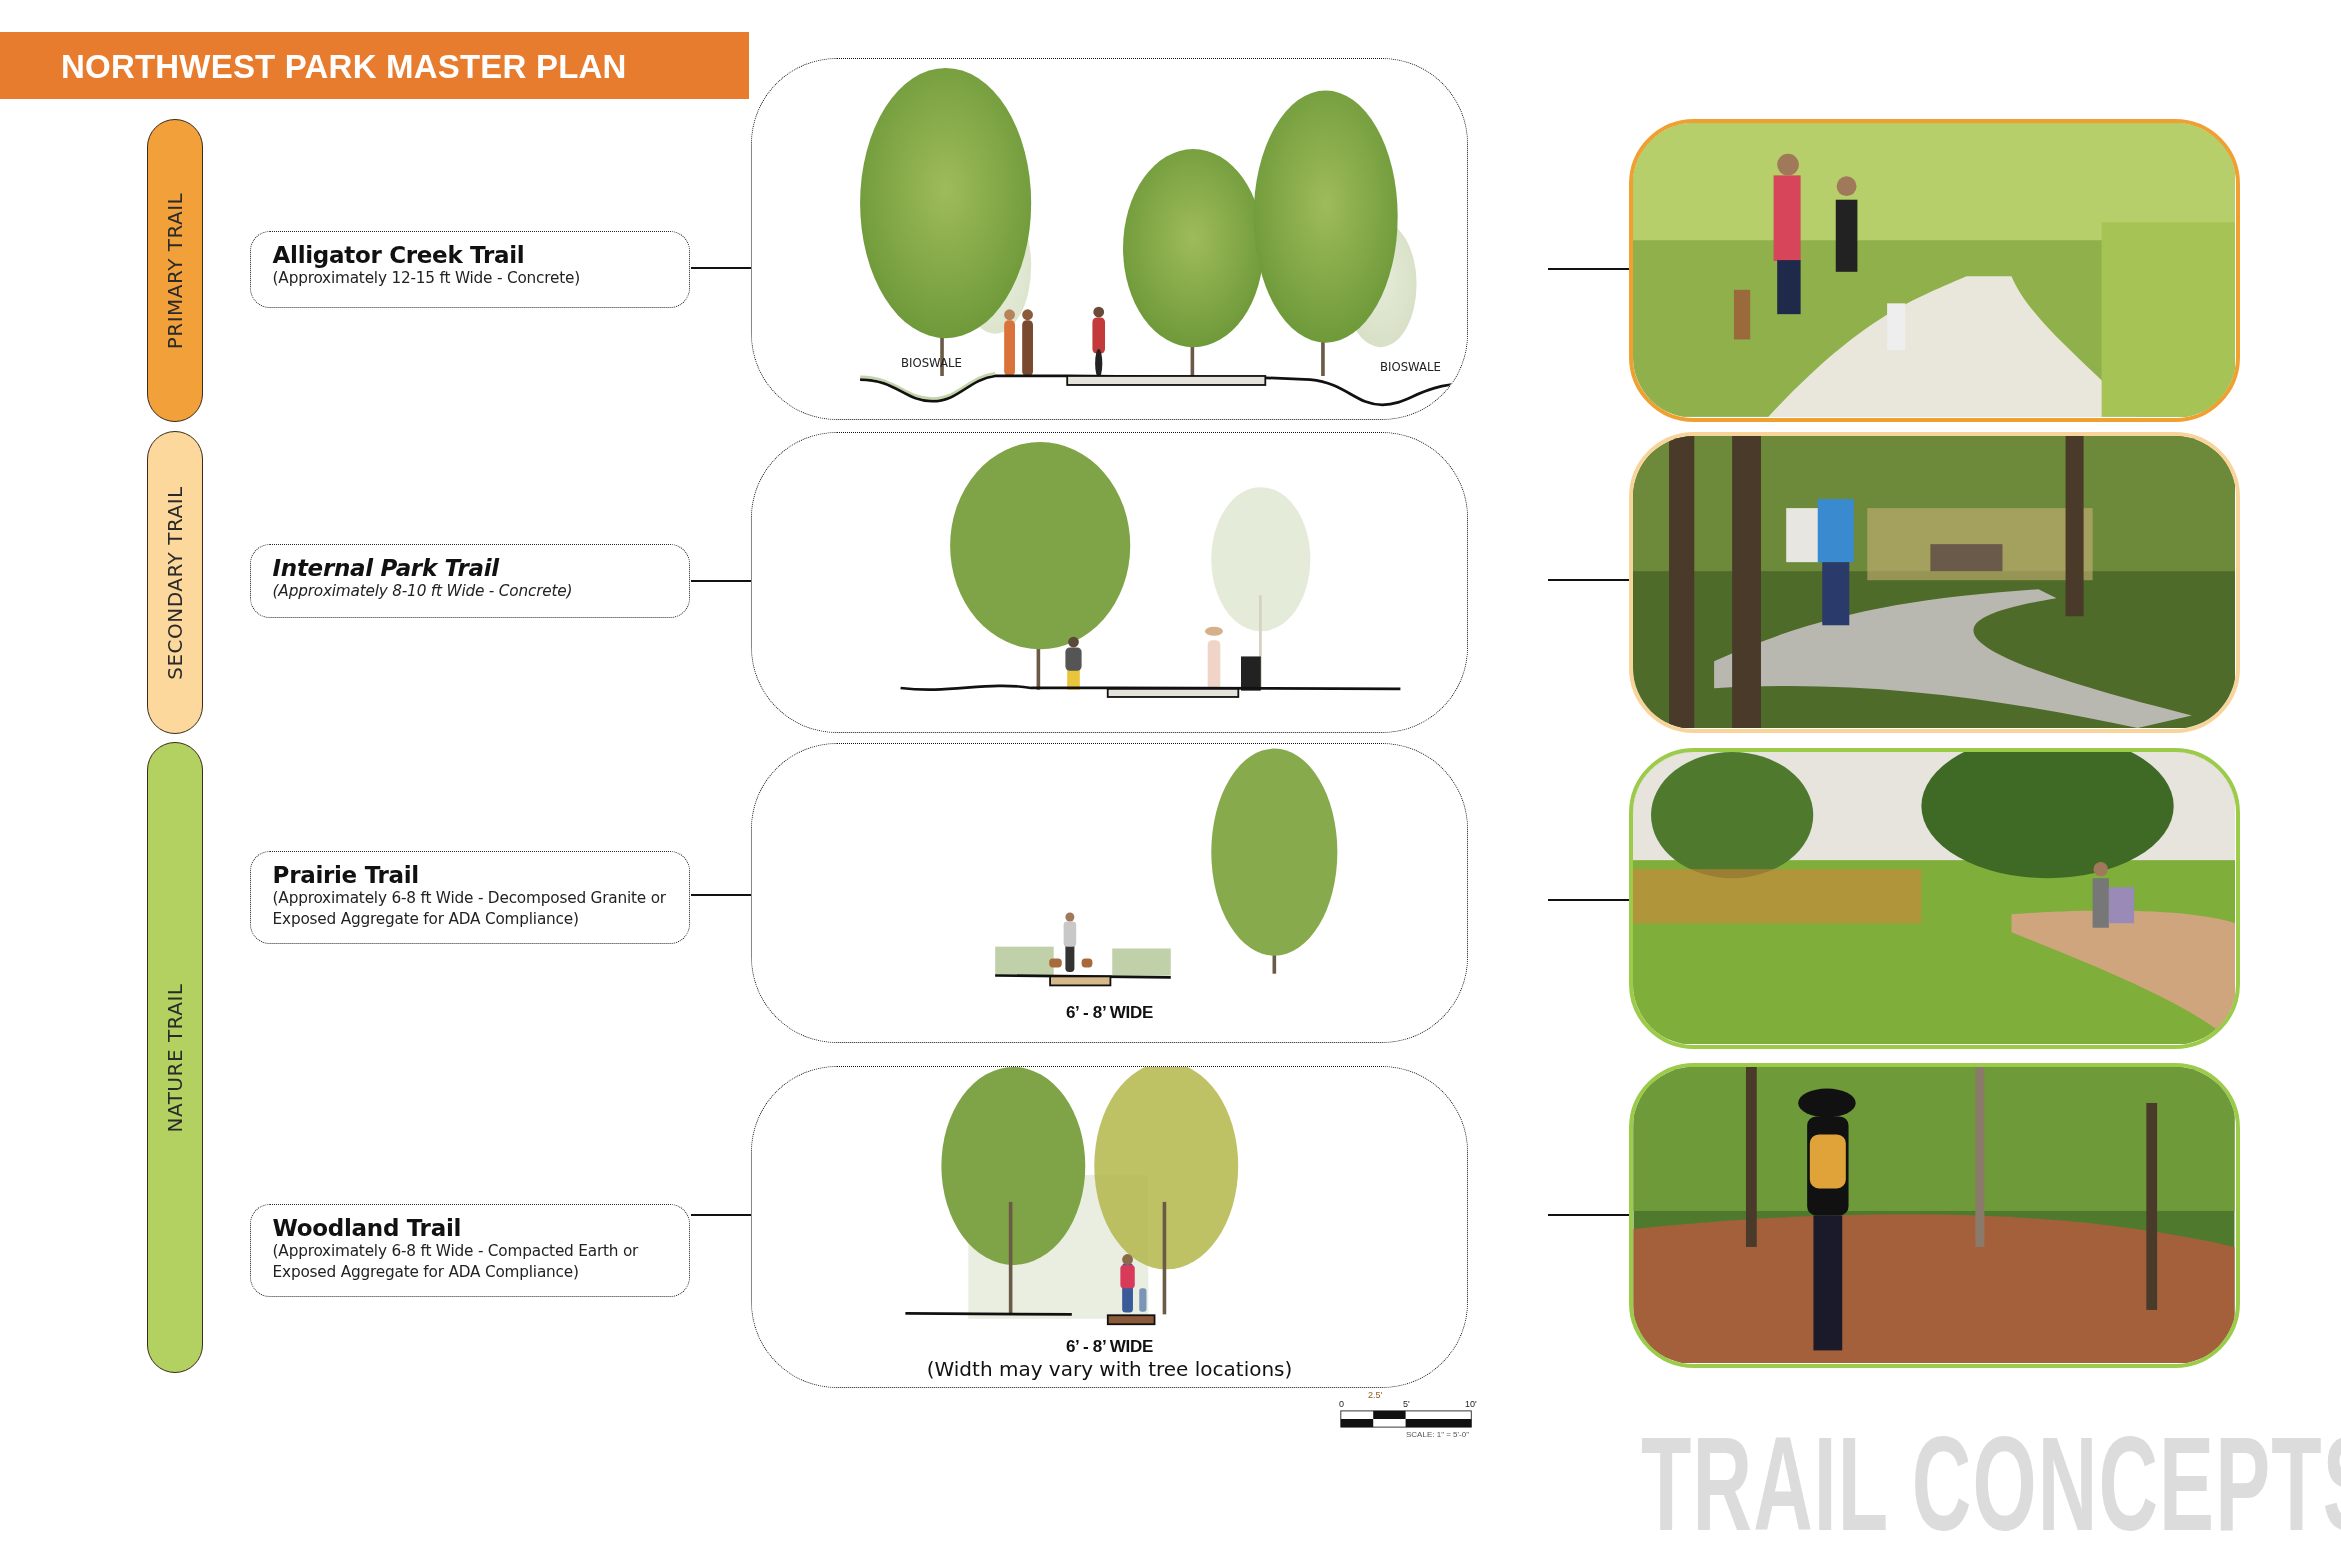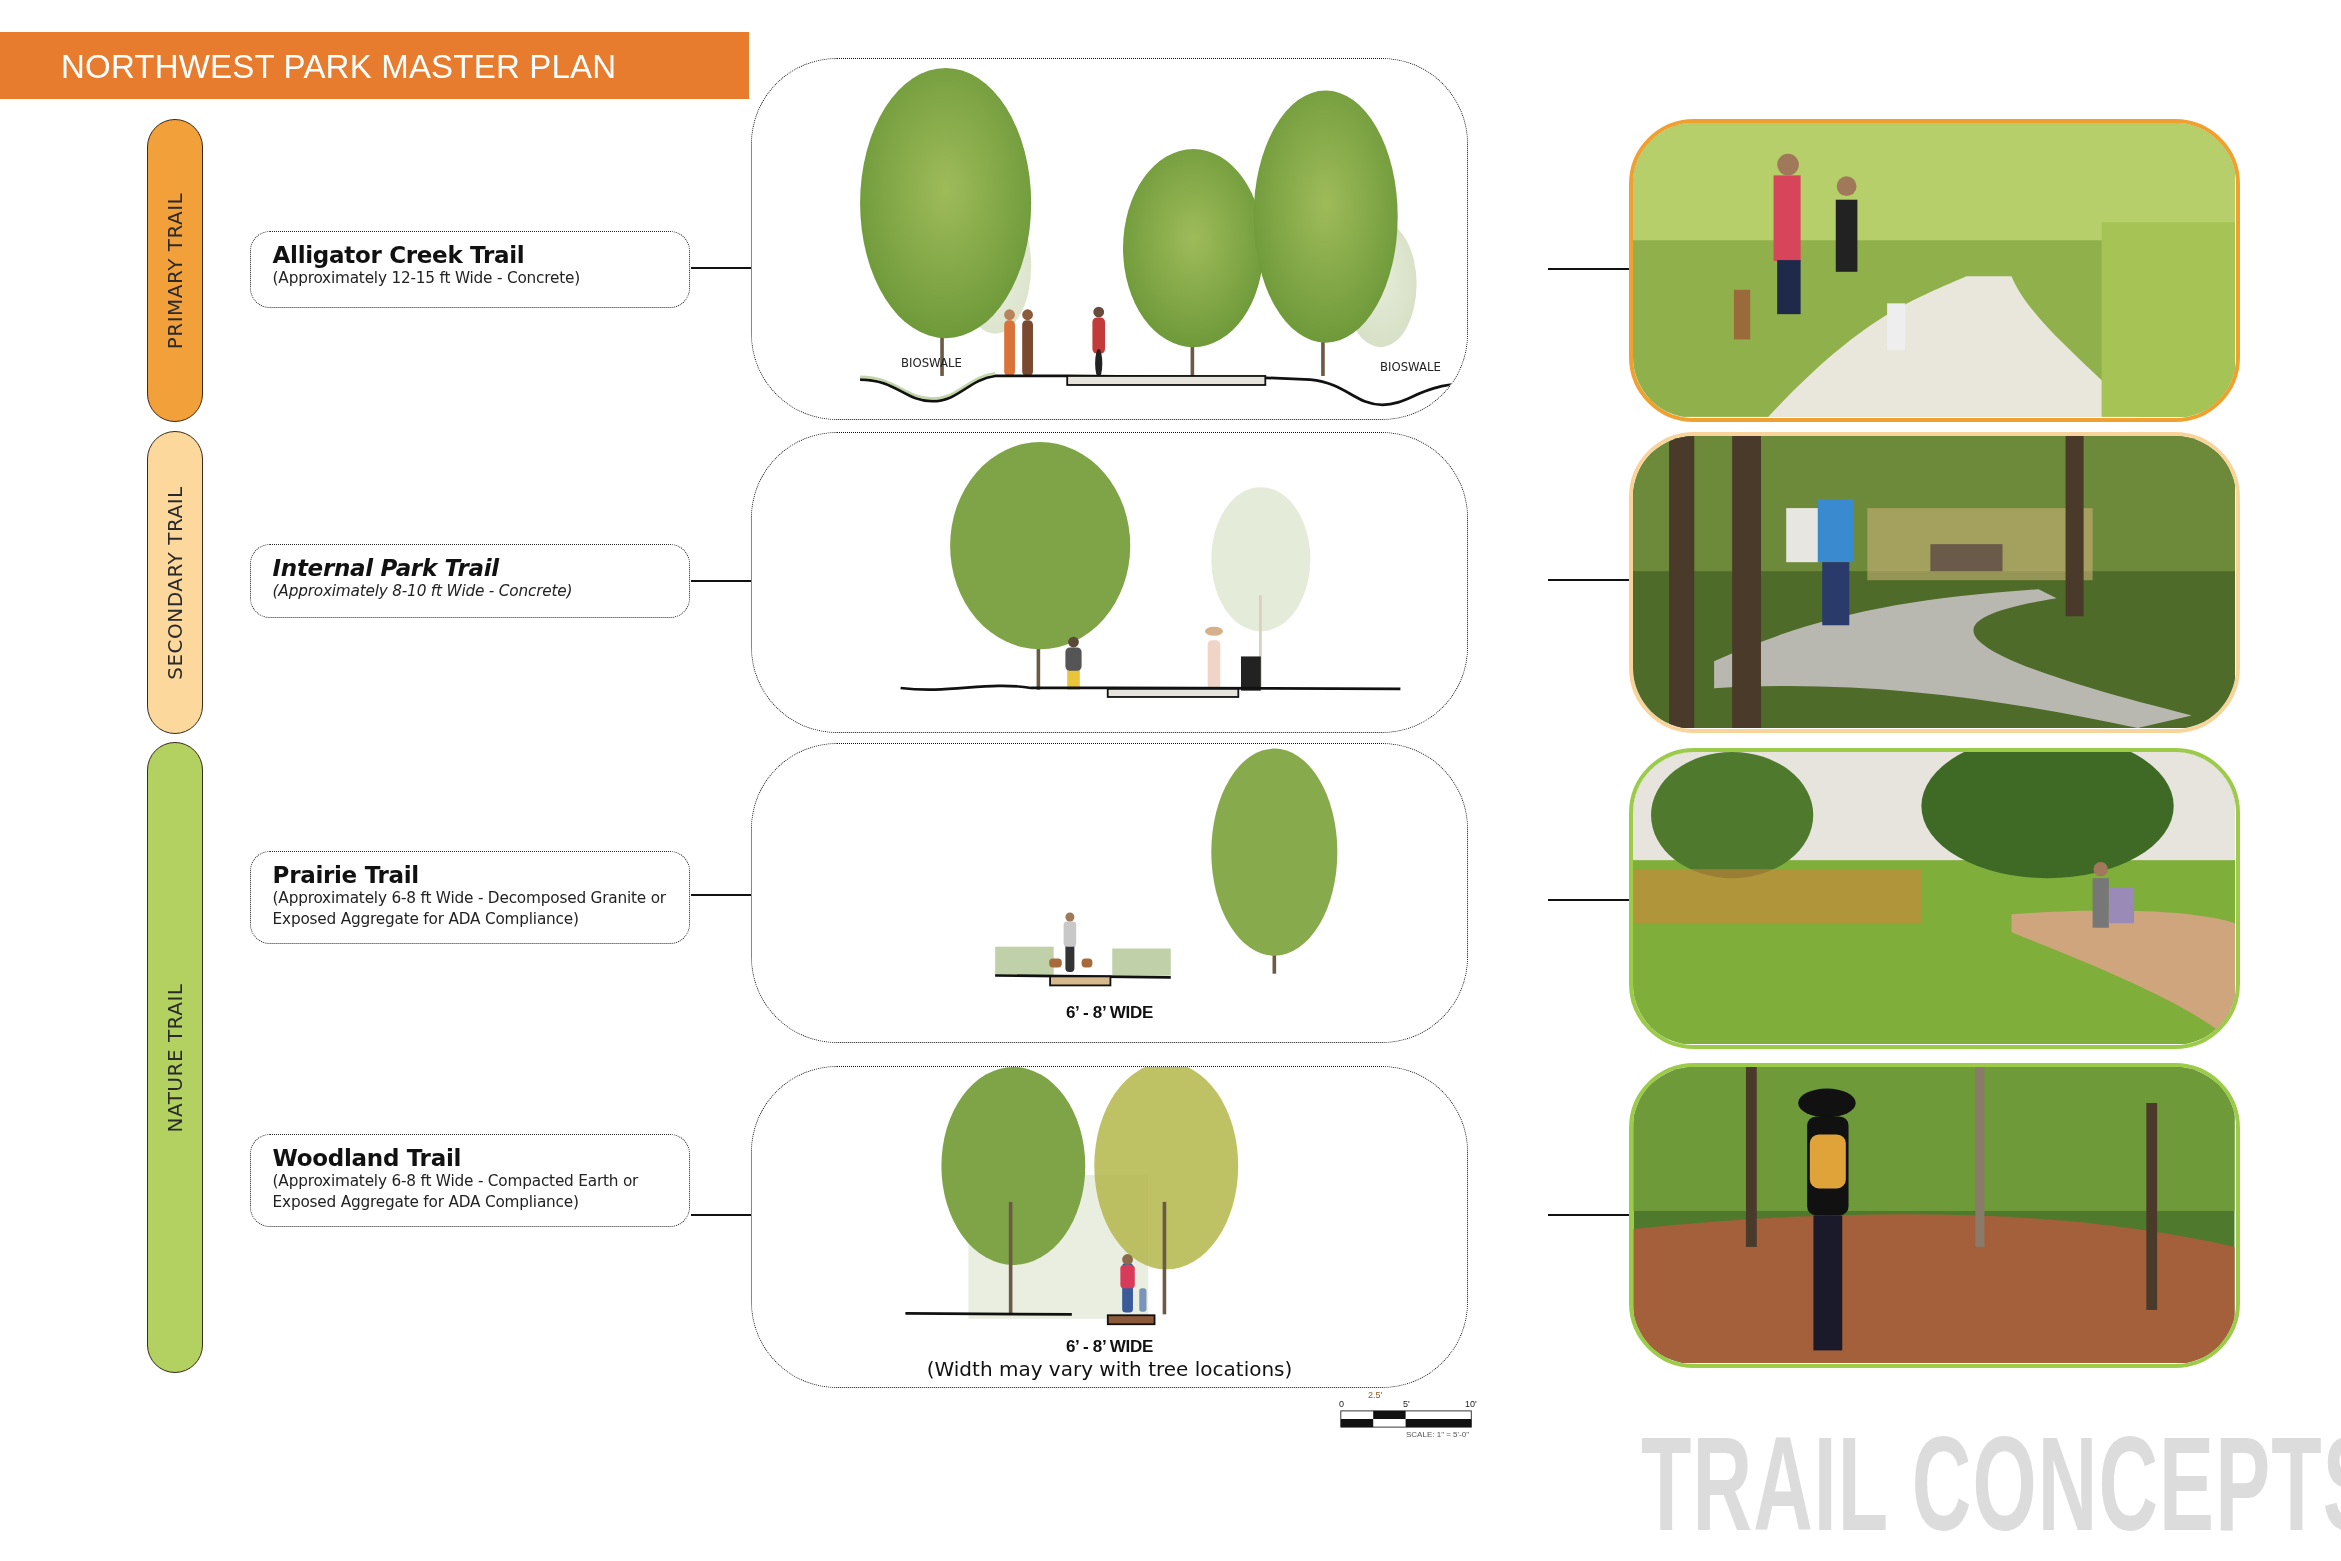--- a/index.html
+++ b/index.html
@@ -10,21 +10,21 @@
     color: #1a1a1a;
   }
 
   
   .header-bar {
     position: absolute; left: 0; top: 31.5px; width: 749px; height: 67px;
     background: #E87C2E;
   }
   .header-title {
     position: absolute; left: 61px; top: 0; height: 67px; line-height: 70px;
-    color: #ffffff; font-family: "Liberation Sans", sans-serif; font-weight: normal;
+    color: #ffffff; font-family: "Liberation Sans", sans-serif; font-weight: bold;
     font-size: 33px; letter-spacing: 0.2px; white-space: nowrap;
   }
 
   
   .pill {
     position: absolute; left: 147px; width: 56px;
     border: 1.8px solid #3a2a1a; border-radius: 30px; box-sizing: border-box;
   }
   .pill-text {
     position: absolute; left: 50%; top: 50%;
@@ -120,21 +120,21 @@
 </div>
 <div class="connector" style="left:691px;top:580px;width:61px;"></div>
 
 <div class="label-box" style="top:851px;height:93px;">
   <div class="label-title">Prairie Trail</div>
   <div class="label-desc">(Approximately 6-8 ft Wide - Decomposed Granite or</div>
   <div class="label-desc">Exposed Aggregate for ADA Compliance)</div>
 </div>
 <div class="connector" style="left:691px;top:894px;width:61px;"></div>
 
-<div class="label-box" style="top:1134px;height:93px;">
+<div class="label-box" style="top:1204px;height:93px;">
   <div class="label-title">Woodland Trail</div>
   <div class="label-desc">(Approximately 6-8 ft Wide - Compacted Earth or</div>
   <div class="label-desc">Exposed Aggregate for ADA Compliance)</div>
 </div>
 <div class="connector" style="left:691px;top:1214px;width:61px;"></div>
 
 <div class="section-box" style="top:58px;height:362px;">
   <svg width="797" height="362" viewBox="0 0 885 402">
     <defs>
       <radialGradient id="treeA" cx="50%" cy="45%" r="55%">

